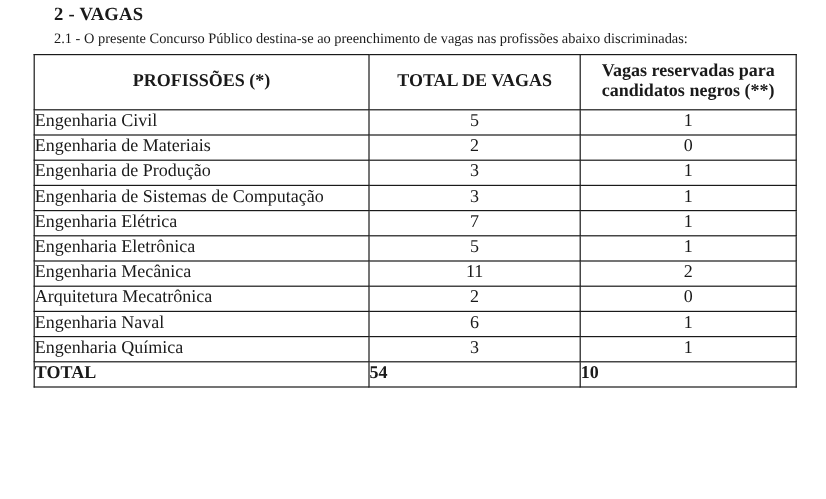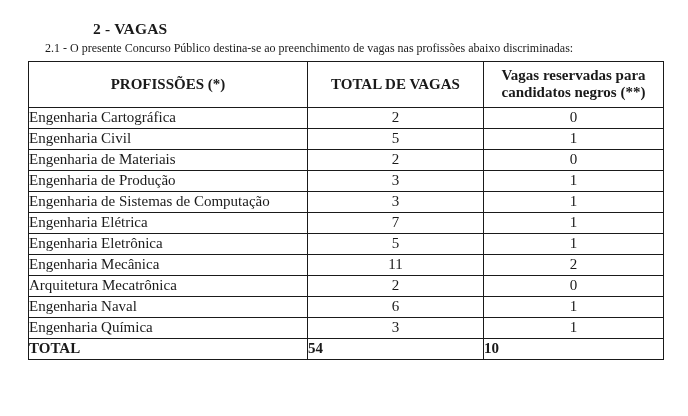--- a/index.html
+++ b/index.html
@@ -10,25 +10,24 @@
   .page {
     position: relative;
     width: 688px;
     height: 416px;
     background: #ffffff;
     color: #1a1a1a;
     font-family: "Liberation Serif", "DejaVu Serif", serif;
     overflow: hidden;
   }
   .heading {
-    padding: 20px 0 0 45px;
+    padding: 4px 0 0 45px;
     font-size: 15.5px;
     font-weight: bold;
     letter-spacing: 0.2px;
-    margin-left: 48px;
   }
   .intro {
     margin: 2px 2px 4px 2px;
     text-indent: 43px;
     text-align: justify;
     font-size: 12px;
     line-height: 16.5px;
   }
   table.vagas {
     border-collapse: collapse;
@@ -87,25 +86,20 @@
       </colgroup>
     <thead>
       <tr>
         <th>PROFISSÕES (*)</th>
         <th>TOTAL DE VAGAS</th>
         <th>Vagas reservadas para candidatos negros (**)</th>
       </tr>
     </thead>
     <tbody>
       <tr>
-        <td class="prof">Engenharia Cartográfica</td>
-        <td class="num">2</td>
-        <td class="num">0</td>
-      </tr>
-      <tr>
         <td class="prof">Engenharia Civil</td>
         <td class="num">5</td>
         <td class="num">1</td>
       </tr>
       <tr>
         <td class="prof">Engenharia de Materiais</td>
         <td class="num">2</td>
         <td class="num">0</td>
       </tr>
       <tr>

